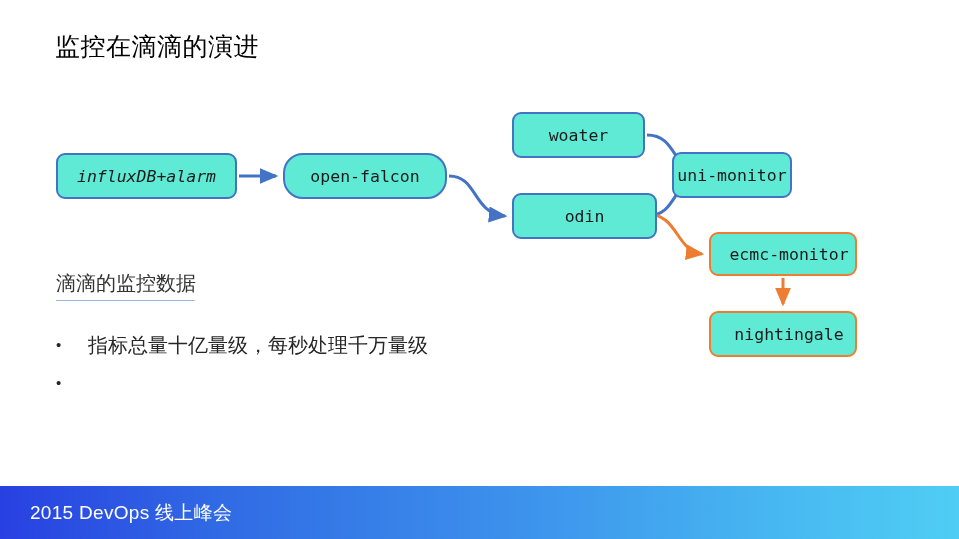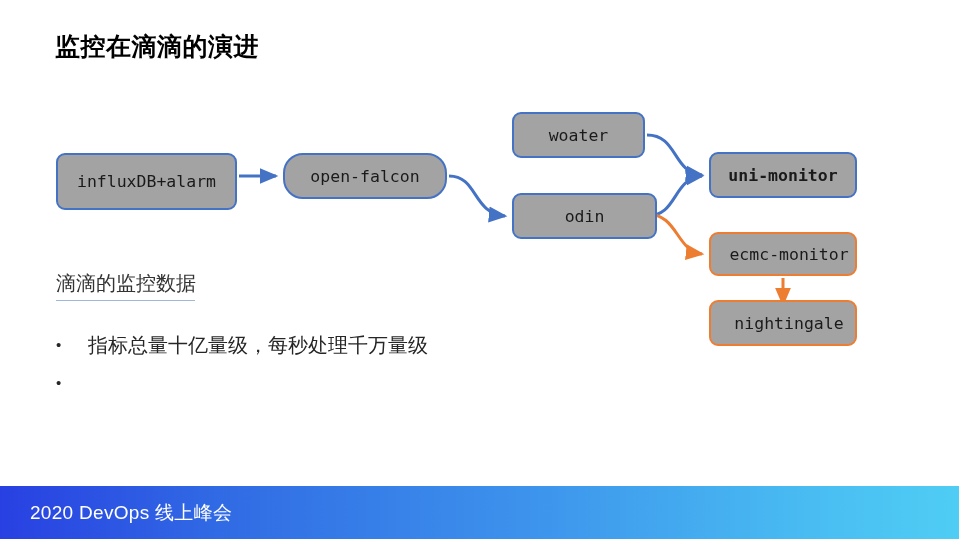--- a/index.html
+++ b/index.html
@@ -7,47 +7,47 @@
     width:959px;height:539px;
     background:#ffffff;
     font-family:"Liberation Sans","DejaVu Sans",sans-serif;
     overflow:hidden;position:relative;
   }
   #slide{position:absolute;left:0;top:0;width:959px;height:539px;background:#fff;}
 
   
   #slide-title{
     position:absolute;left:55px;top:31px;
-    font-size:25px;font-weight:bold;color:#000000;
+    font-size:25px;font-weight:normal;color:#000000;
     letter-spacing:0.5px;line-height:1.2;white-space:nowrap;
   }
 
   
   #diagram{position:absolute;left:0;top:0;width:959px;height:420px;}
   #edges{position:absolute;left:0;top:0;width:959px;height:420px;overflow:visible;}
 
   .node{
     position:absolute;box-sizing:border-box;
-    background:#a3a3a3;
+    background:#5eead4;
     border-radius:9px;
     display:flex;align-items:center;justify-content:center;
     font-family:"DejaVu Sans Mono","Liberation Mono",monospace;
     font-size:16.5px;color:#1a1a1a;letter-spacing:0px;
     white-space:nowrap;
   }
   .node.blue{border:2.6px solid #4472C4;}
   .node.orange{border:2.6px solid #ED7D31;padding-left:12px;}
 
-  #n-influx   {left:56px; top:153px; width:181px; height:57px;}
+  #n-influx   {left:56px; top:153px; width:181px; height:46px;font-style:italic;}
   #n-falcon   {left:283px;top:153px; width:164px; height:46px;border-radius:20px;}
   #n-woater   {left:512px;top:112px; width:133px; height:46px;}
   #n-odin     {left:512px;top:193px; width:145px; height:46px;}
-  #n-uni      {left:709px;top:152px; width:148px; height:46px;font-weight:bold;}
+  #n-uni      {left:672px;top:152px; width:120px; height:46px;}
   #n-ecmc     {left:709px;top:232px; width:148px; height:44px;}
-  #n-night    {left:709px;top:300px; width:148px; height:46px;}
+  #n-night    {left:709px;top:311px; width:148px; height:46px;}
 
   
   #subhead{
     position:absolute;left:56px;top:269px;
     font-size:20px;color:#333333;line-height:1.4;white-space:nowrap;
   }
   #divider{
     position:absolute;left:56px;top:300px;width:139px;height:0;
     border-top:1.6px solid #9DB7DD;
   }
@@ -123,16 +123,16 @@
     <div class="bullet-row">
       <span class="bullet-dot">•</span>
       <span class="bullet-text">指标总量十亿量级，每秒处理千万量级</span>
     </div>
     <div class="bullet-row">
       <span class="bullet-dot">•</span>
     </div>
   </div>
 
   <div id="footer">
-    <div id="footer-text">2020 DevOps 线上峰会</div>
+    <div id="footer-text">2015 DevOps 线上峰会</div>
   </div>
 
 </div>
 
 </body></html>

